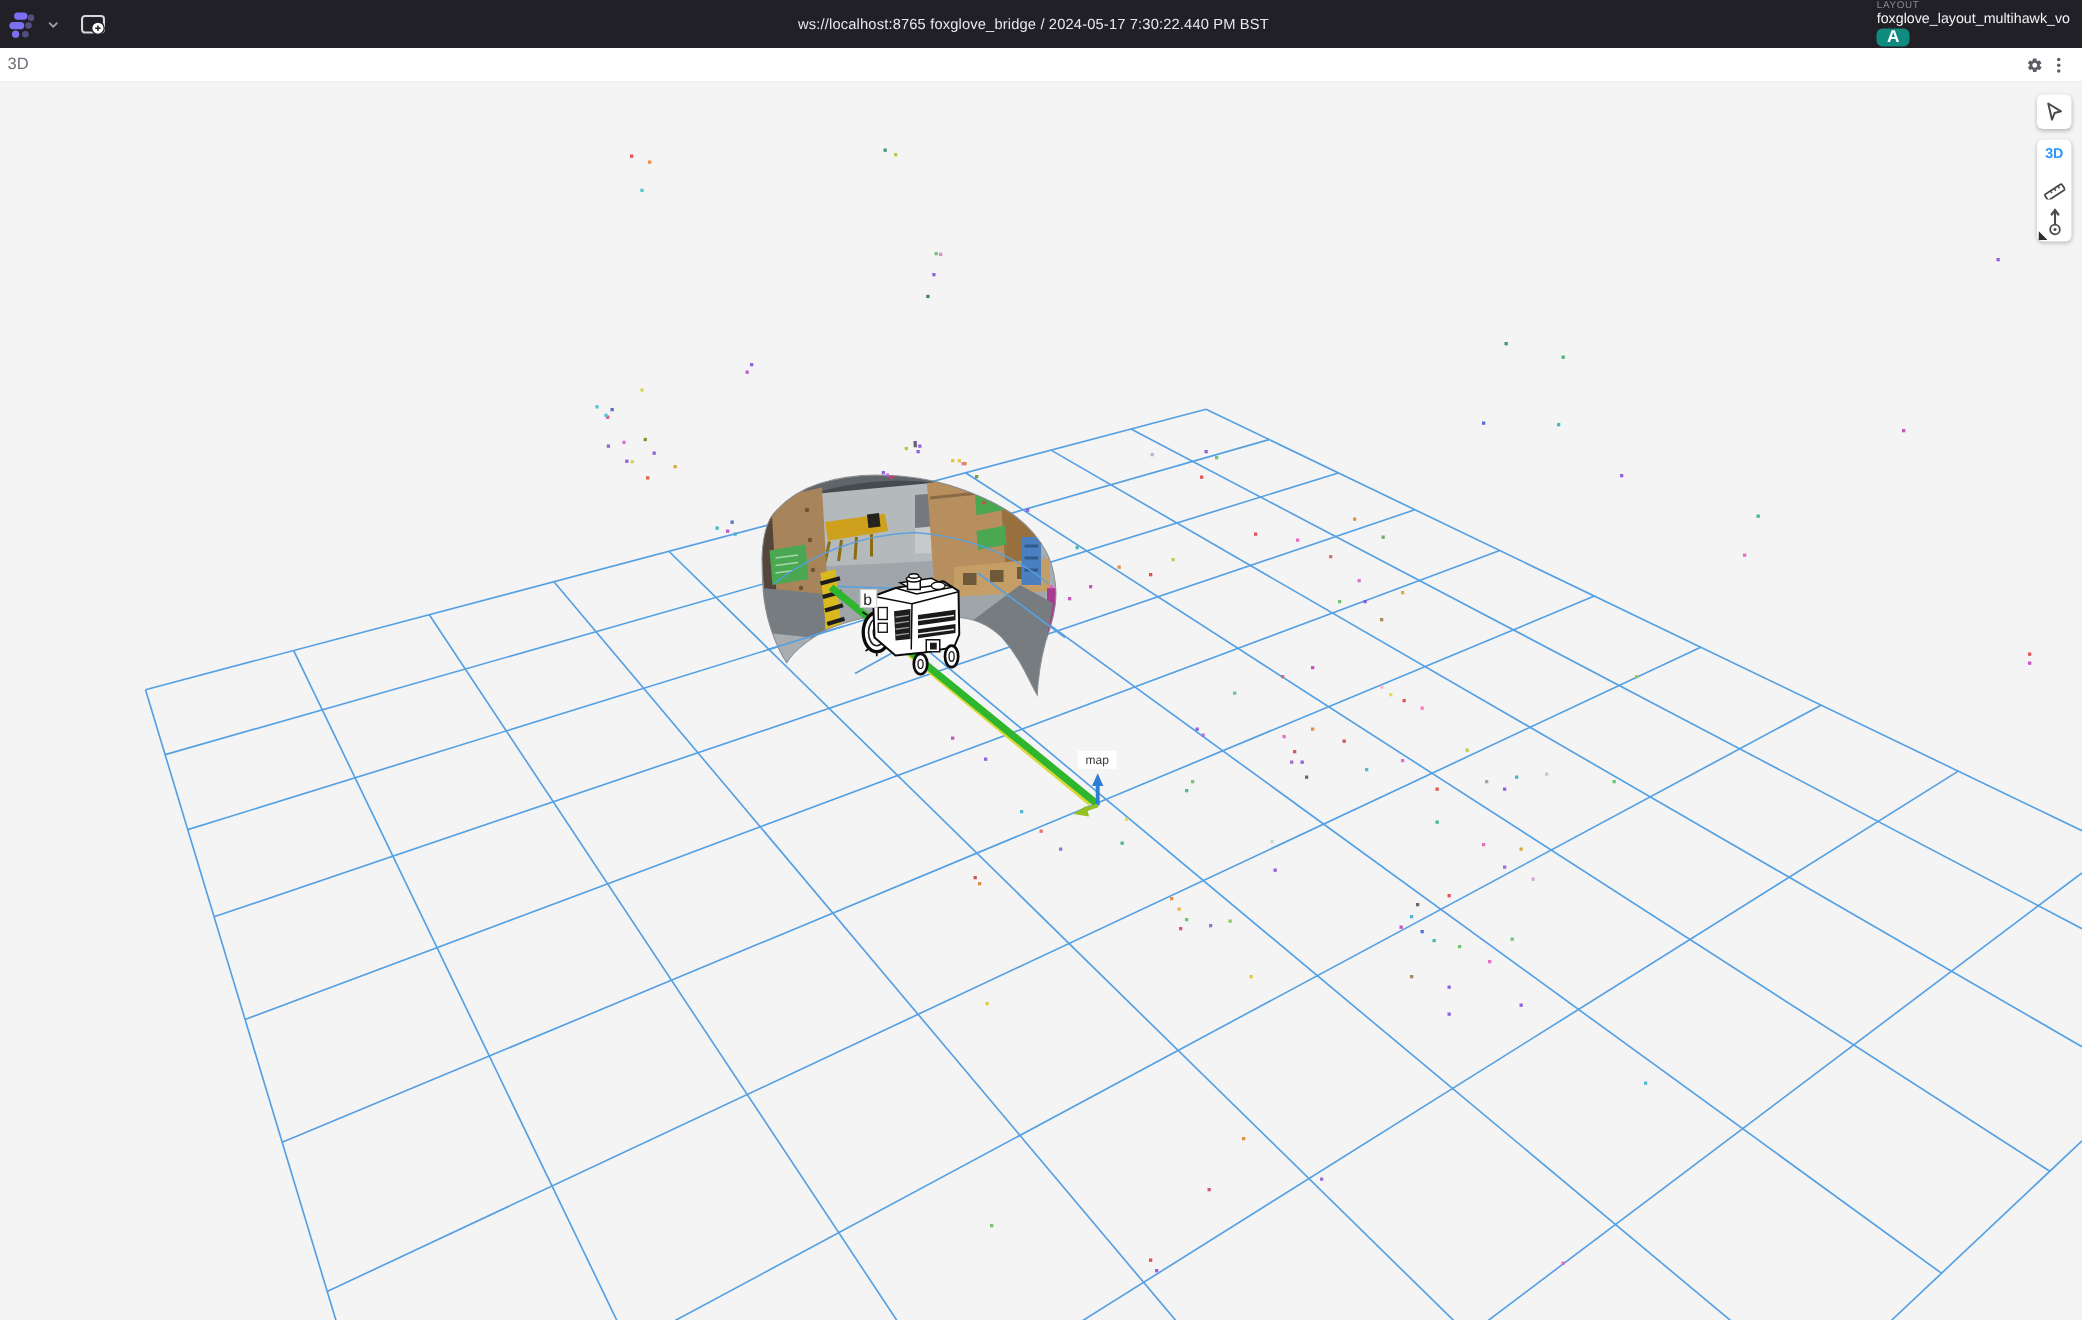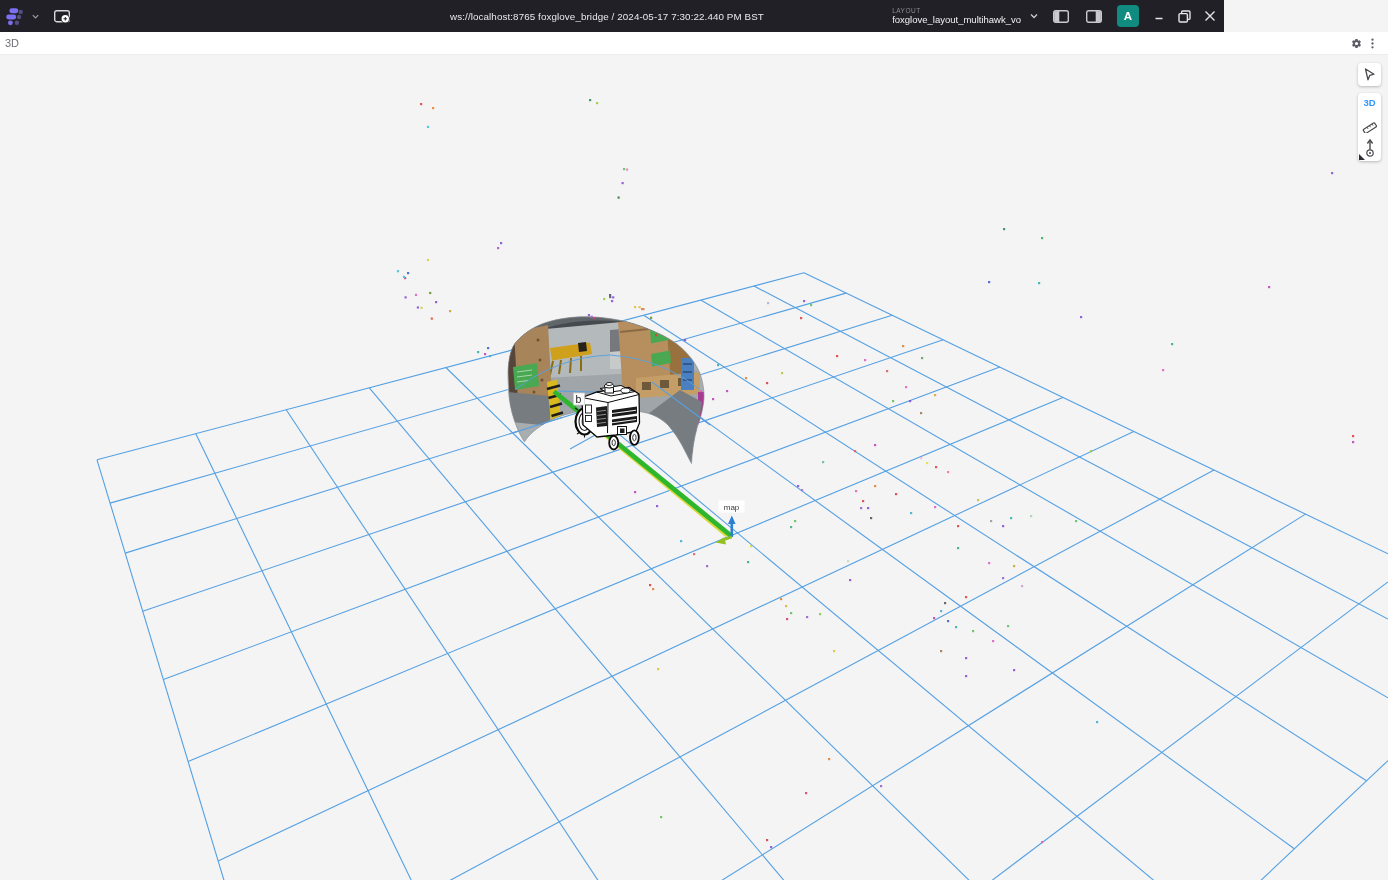--- a/index.html
+++ b/index.html
@@ -1,27 +1,27 @@
 <!DOCTYPE html>
 <html><head>
 <meta charset="utf-8">
 <style>
   * { margin:0; padding:0; box-sizing:border-box; }
   html,body { width:1388px; height:880px; overflow:hidden; background:#f4f4f5;
     font-family:"Liberation Sans", sans-serif; }
-  .topbar { position:absolute; left:0; top:0; width:1224px; height:32px;
+  .topbar { position:absolute; left:0; top:0; width:1388px; height:32px;
     background:#212027; display:flex; align-items:center; }
   .logo { margin-left:6px; width:21px; height:19px; }
   .chev { margin-left:4px; width:9px; height:9px; }
   .addpanel { margin-left:14px; width:16px; height:13px; position:relative; }
   .centertxt { position:absolute; left:0; right:0; top:0; height:32px;
     display:flex; align-items:center; justify-content:center;
     color:#e9e8ec; font-size:9.8px; letter-spacing:0.1px; padding-right:10px; }
   .rightcluster { position:absolute; right:0; top:0; height:32px; display:flex;
-    align-items:center; }
+    align-items:flex-start;flex-direction:column; }
   .layoutbox { text-align:left; margin-right:8px; }
   .layoutlabel { color:#8d8b94; font-size:6.5px; letter-spacing:0.5px; line-height:7px; }
   .layoutname { color:#f3f2f5; font-size:9.5px; line-height:11px; }
   .avatar { width:22px; height:22px; border-radius:4px; background:#108b80;
     color:#fff; font-size:11.5px; font-weight:bold; display:flex; align-items:center;
     justify-content:center; }
   .panelbar { position:absolute; left:0; top:32px; width:1388px; height:23px;
     background:#ffffff; border-bottom:1px solid #ececee; }
   .paneltitle { position:absolute; left:5px; top:5px; font-size:11px; color:#716d78; }
   .scene { position:absolute; left:0; top:55px; }

